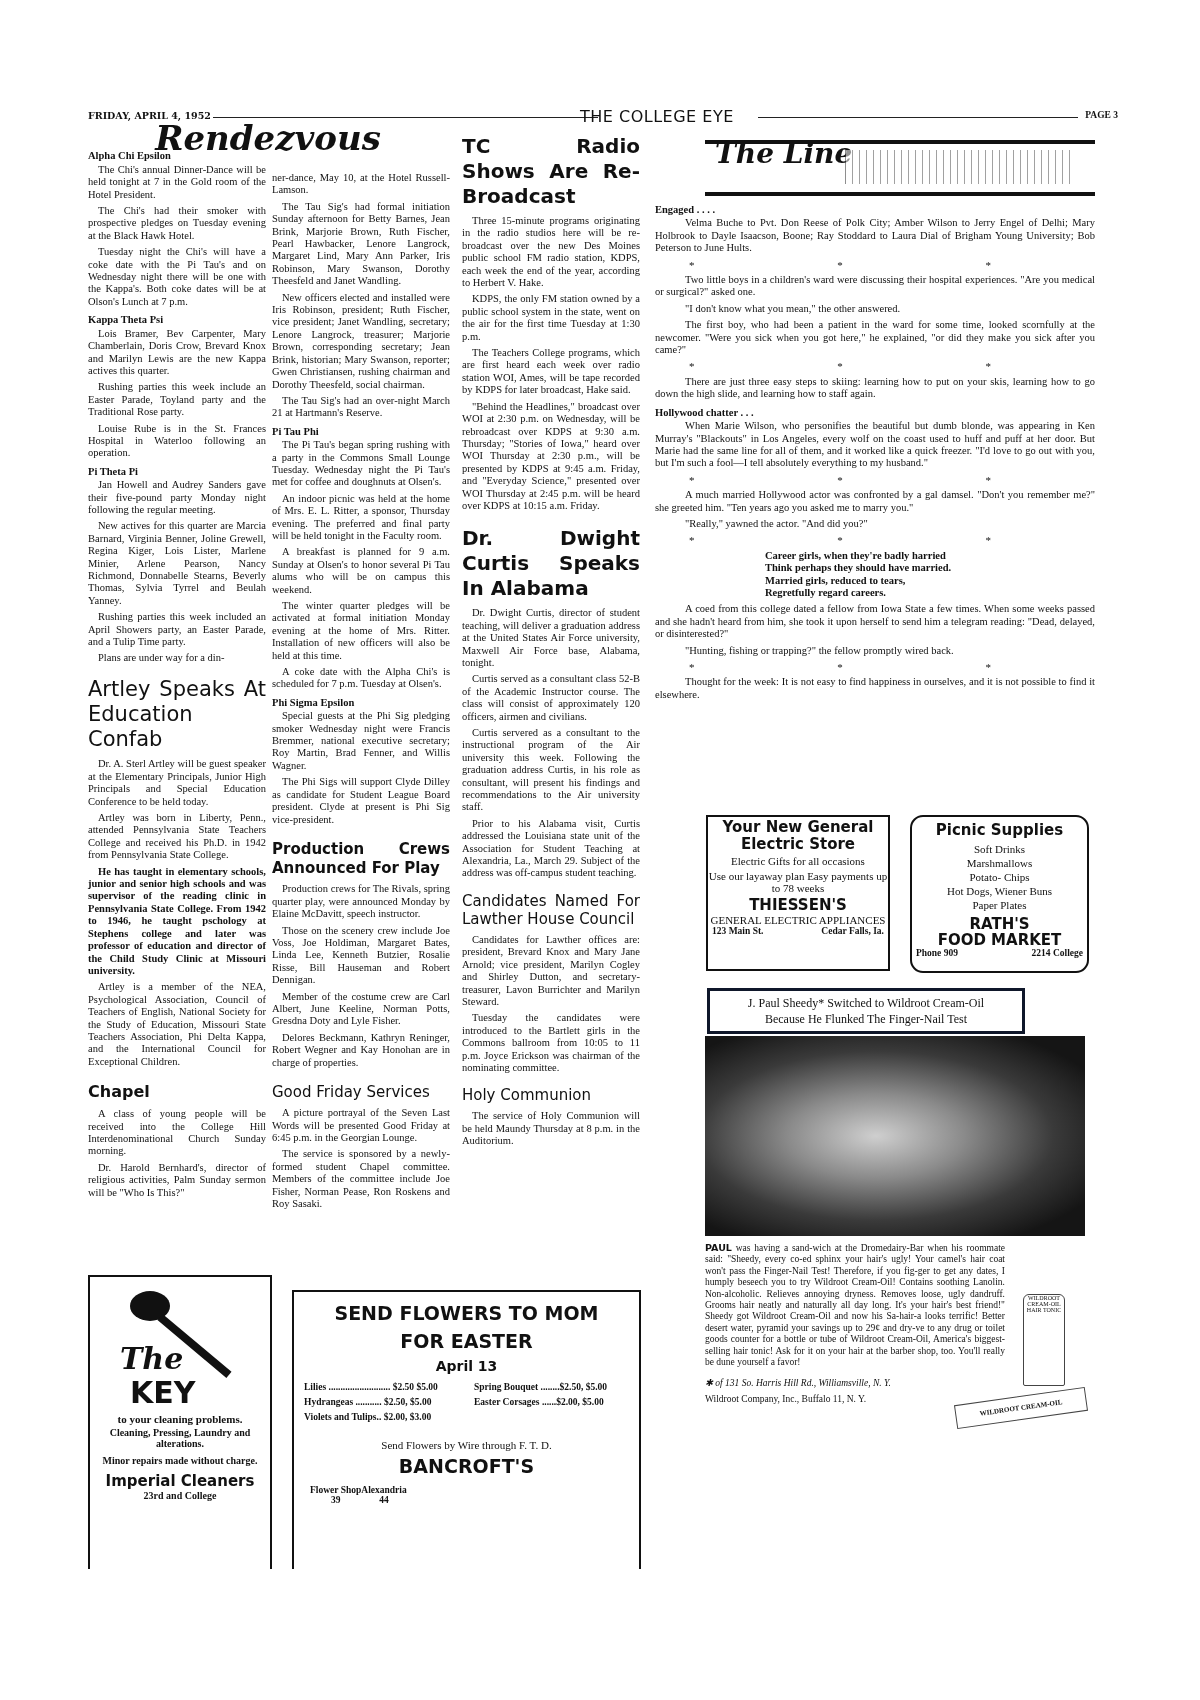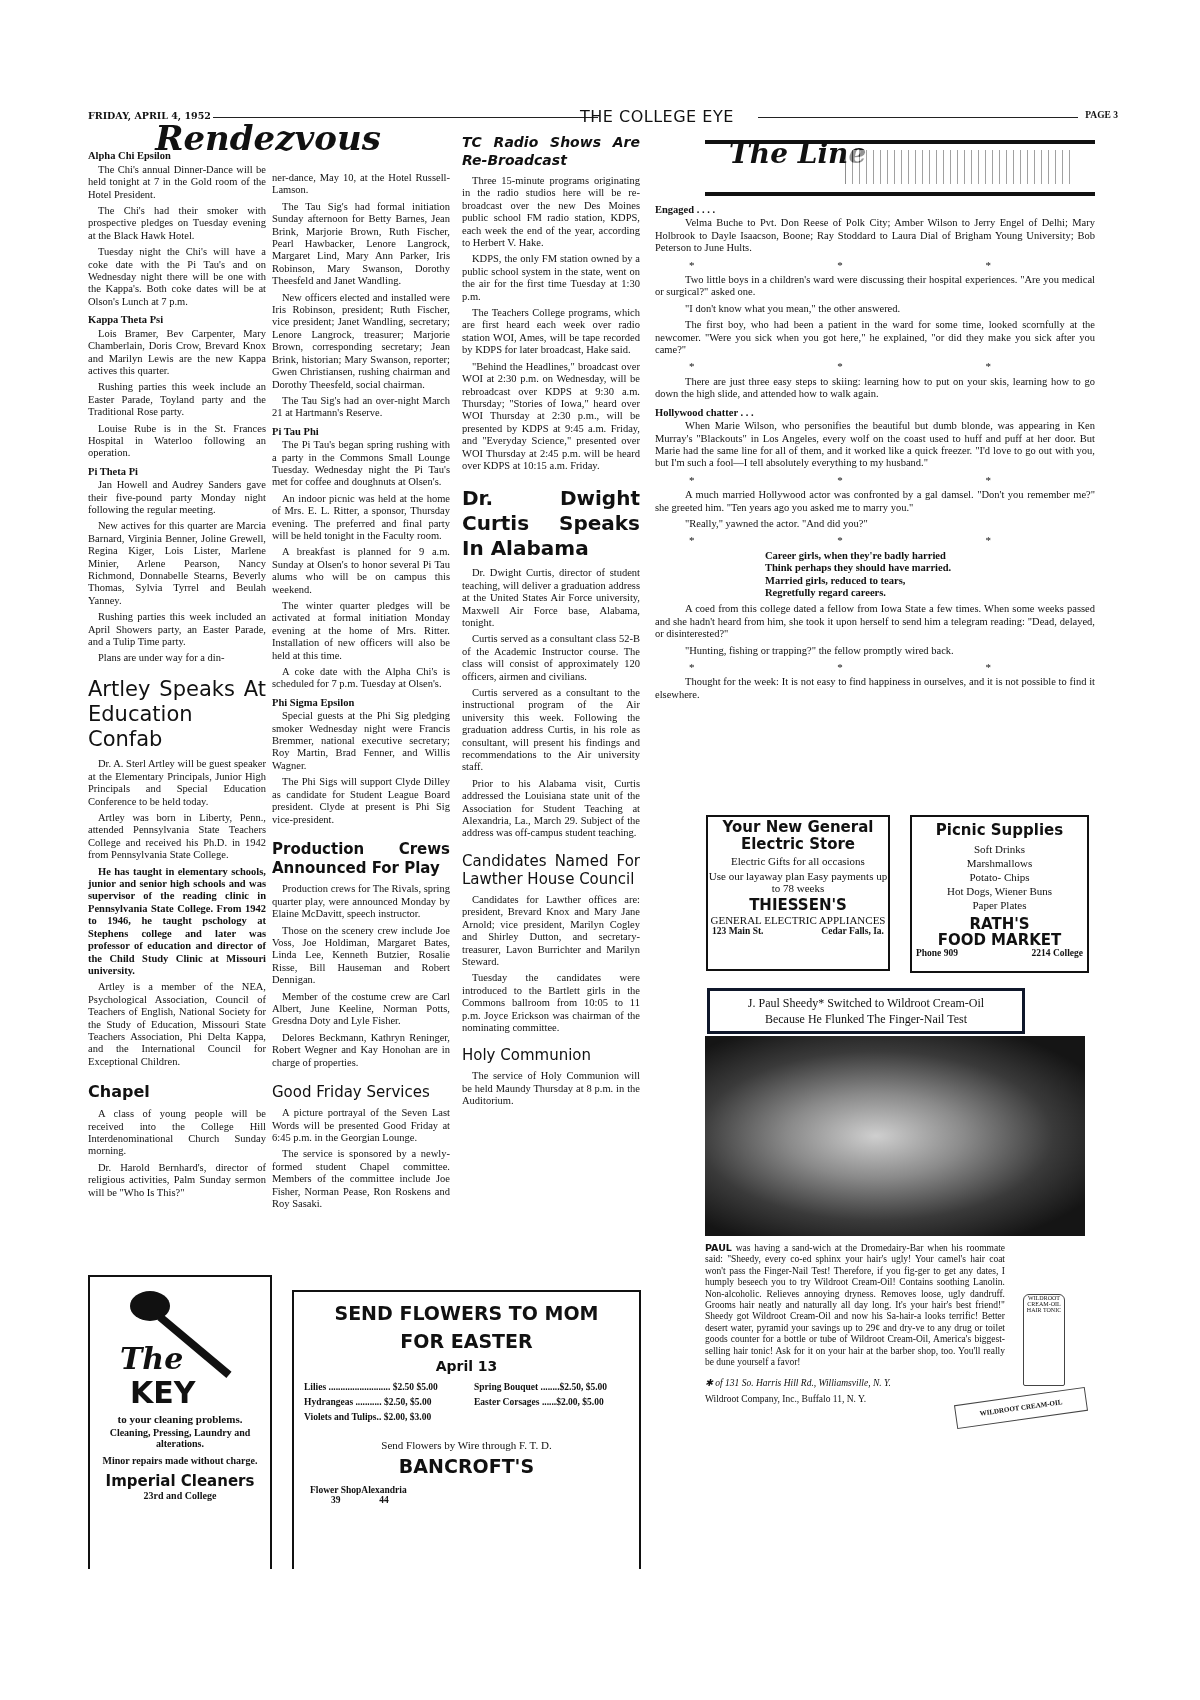--- a/index.html
+++ b/index.html
@@ -82,50 +82,50 @@
   <p>Production crews for The Rivals, spring quarter play, were announced Monday by Elaine McDavitt, speech instructor.</p>
   <p>Those on the scenery crew include Joe Voss, Joe Holdiman, Margaret Bates, Linda Lee, Kenneth Butzier, Rosalie Risse, Bill Hauseman and Robert Dennigan.</p>
   <p>Member of the costume crew are Carl Albert, June Keeline, Norman Potts, Gresdna Doty and Lyle Fisher.</p>
   <p>Delores Beckmann, Kathryn Reninger, Robert Wegner and Kay Honohan are in charge of properties.</p>
   <div class="h-light" style="font-size:15px;margin-top:14px;">Good Friday Services</div>
   <p>A picture portrayal of the Seven Last Words will be presented Good Friday at 6:45 p.m. in the Georgian Lounge.</p>
   <p>The service is sponsored by a newly-formed student Chapel committee. Members of the committee include Joe Fisher, Norman Pease, Ron Roskens and Roy Sasaki.</p>
 </div>
 
 <div class="col" style="left:462px;top:130px;width:178px;">
-  <div class="h-sans" style="font-size:14px;font-style:italic;">TC Radio Shows Are Re-Broadcast</div>
+  <div class="h-sans" style="font-size:20px;">TC Radio Shows Are Re-Broadcast</div>
   <p>Three 15-minute programs originating in the radio studios here will be re-broadcast over the new Des Moines public school FM radio station, KDPS, each week the end of the year, according to Herbert V. Hake.</p>
   <p>KDPS, the only FM station owned by a public school system in the state, went on the air for the first time Tuesday at 1:30 p.m.</p>
   <p>The Teachers College programs, which are first heard each week over radio station WOI, Ames, will be tape recorded by KDPS for later broadcast, Hake said.</p>
   <p>"Behind the Headlines," broadcast over WOI at 2:30 p.m. on Wednesday, will be rebroadcast over KDPS at 9:30 a.m. Thursday; "Stories of Iowa," heard over WOI Thursday at 2:30 p.m., will be presented by KDPS at 9:45 a.m. Friday, and "Everyday Science," presented over WOI Thursday at 2:45 p.m. will be heard over KDPS at 10:15 a.m. Friday.</p>
   <div class="h-sans" style="font-size:20px;margin-top:14px;">Dr. Dwight Curtis Speaks In Alabama</div>
   <p>Dr. Dwight Curtis, director of student teaching, will deliver a graduation address at the United States Air Force university, Maxwell Air Force base, Alabama, tonight.</p>
   <p>Curtis served as a consultant class 52-B of the Academic Instructor course. The class will consist of approximately 120 officers, airmen and civilians.</p>
   <p>Curtis servered as a consultant to the instructional program of the Air university this week. Following the graduation address Curtis, in his role as consultant, will present his findings and recommendations to the Air university staff.</p>
   <p>Prior to his Alabama visit, Curtis addressed the Louisiana state unit of the Association for Student Teaching at Alexandria, La., March 29. Subject of the address was off-campus student teaching.</p>
   <div class="h-light" style="font-size:15px;margin-top:12px;">Candidates Named For Lawther House Council</div>
   <p>Candidates for Lawther offices are: president, Brevard Knox and Mary Jane Arnold; vice president, Marilyn Cogley and Shirley Dutton, and secretary-treasurer, Lavon Burrichter and Marilyn Steward.</p>
   <p>Tuesday the candidates were introduced to the Bartlett girls in the Commons ballroom from 10:05 to 11 p.m. Joyce Erickson was chairman of the nominating committee.</p>
   <div class="h-light" style="font-size:15px;margin-top:12px;">Holy Communion</div>
   <p>The service of Holy Communion will be held Maundy Thursday at 8 p.m. in the Auditorium.</p>
 </div>
 
 <div class="col" style="left:655px;top:140px;width:440px;">
   <div class="logo-line" style="height:48px;margin-left:50px;margin-bottom:8px;position:relative;">
-    <span style="position:absolute;left:24px;top:4px;font-family:'DejaVu Serif',serif;font-style:italic;font-weight:bold;font-size:28px;">The Line</span>
+    <span style="position:absolute;left:10px;top:4px;font-family:'DejaVu Serif',serif;font-style:italic;font-weight:bold;font-size:28px;">The Line</span>
     <span style="position:absolute;left:140px;top:6px;width:230px;height:34px;border-left:1px solid #333;background:repeating-linear-gradient(90deg,#fff 0 6px,#555 6px 7px);opacity:.55;"></span>
   </div>
   <div class="sub">Engaged . . . .</div>
   <p style="text-indent:30px">Velma Buche to Pvt. Don Reese of Polk City; Amber Wilson to Jerry Engel of Delhi; Mary Holbrook to Dayle Isaacson, Boone; Ray Stoddard to Laura Dial of Brigham Young University; Bob Peterson to June Hults.</p>
   <div class="stars">* * *</div>
   <p style="text-indent:30px">Two little boys in a children's ward were discussing their hospital experiences. "Are you medical or surgical?" asked one.</p>
   <p style="text-indent:30px">"I don't know what you mean," the other answered.</p>
   <p style="text-indent:30px">The first boy, who had been a patient in the ward for some time, looked scornfully at the newcomer. "Were you sick when you got here," he explained, "or did they make you sick after you came?"</p>
   <div class="stars">* * *</div>
-  <p style="text-indent:30px">There are just three easy steps to skiing: learning how to put on your skis, learning how to go down the high slide, and attended how to walk again.</p>
+  <p style="text-indent:30px">There are just three easy steps to skiing: learning how to put on your skis, learning how to go down the high slide, and learning how to staff again.</p>
   <div class="sub">Hollywood chatter . . .</div>
   <p style="text-indent:30px">When Marie Wilson, who personifies the beautiful but dumb blonde, was appearing in Ken Murray's "Blackouts" in Los Angeles, every wolf on the coast used to huff and puff at her door. But Marie had the same line for all of them, and it worked like a quick freezer. "I'd love to go out with you, but I'm such a fool—I tell absolutely everything to my husband."</p>
   <div class="stars">* * *</div>
   <p style="text-indent:30px">A much married Hollywood actor was confronted by a gal damsel. "Don't you remember me?" she greeted him. "Ten years ago you asked me to marry you."</p>
   <p style="text-indent:30px">"Really," yawned the actor. "And did you?"</p>
   <div class="stars">* * *</div>
   <div class="poem">
     <div>Career girls, when they're badly harried</div>
     <div>Think perhaps they should have married.</div>
     <div>Married girls, reduced to tears,</div>
@@ -142,21 +142,21 @@
   <div style="font-size:11px;line-height:12px;margin-top:2px;">Electric Gifts for all occasions</div>
   <div style="font-size:11px;line-height:12px;margin-top:3px;">Use our layaway plan Easy payments up to 78 weeks</div>
   <div class="ad-h" style="font-size:15px;margin-top:2px;">THIESSEN'S</div>
   <div style="font-size:11px;line-height:12px;">GENERAL ELECTRIC APPLIANCES</div>
   <div style="font-size:9.5px;font-weight:bold;display:flex;justify-content:space-between;padding:0 4px;">
     <span>123 Main St.</span>
     <span>Cedar Falls, Ia.</span>
   </div>
 </div>
 
-<div class="adbox" style="left:910px;top:815px;width:175px;height:150px;padding-top:4px;">
+<div class="adbox" style="left:910px;top:815px;width:175px;height:150px;padding-top:4px;border-radius:13px;">
   <div class="ad-h" style="font-size:15px;">Picnic Supplies</div>
   <div style="font-size:11px;line-height:14px;margin-top:3px;">
     <div>Soft Drinks</div>
     <div>Marshmallows</div>
     <div>Potato- Chips</div>
     <div>Hot Dogs, Wiener Buns</div>
     <div>Paper Plates</div>
   </div>
   <div class="ad-h" style="font-size:15px;margin-top:4px;line-height:16px;">RATH'S</div>
   <div class="ad-h" style="font-size:15px;line-height:16px;">FOOD MARKET</div>

